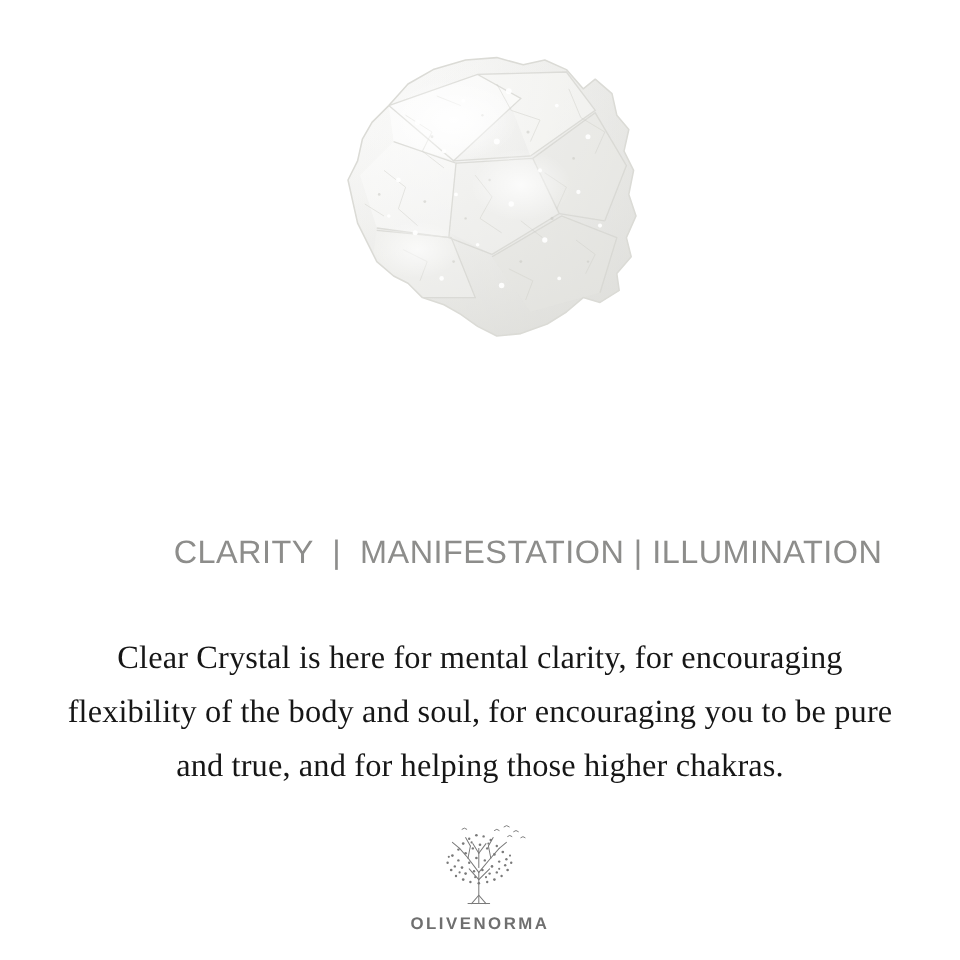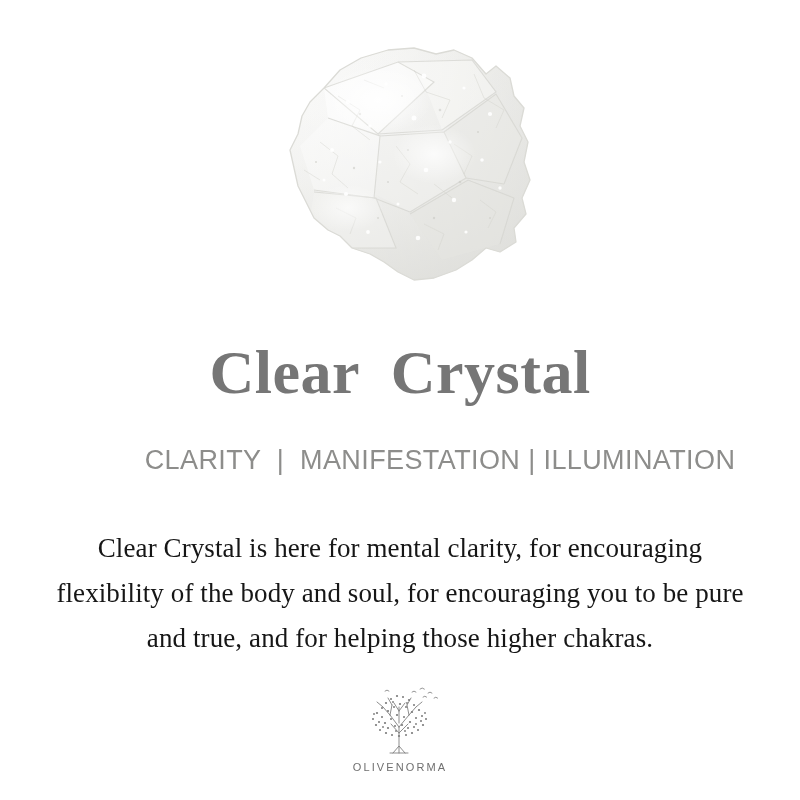--- a/index.html
+++ b/index.html
@@ -97,22 +97,22 @@
     align-items: center;
   }
   .logo-mark {
     display: block;
     width: 96px;
     height: 76px;
   }
   .logo-wordmark {
     margin-top: 2px;
     font-family: "Liberation Sans", sans-serif;
-    font-size: 11px;
-    font-weight: 400;
+    font-size: 14px;
+    font-weight: 700;
     letter-spacing: 2.1px;
     color: #6f6f6f;
   }
 </style>
 </head>
 <body>
 
 <div class="card">
 
   <div class="crystal-area">
@@ -231,21 +231,20 @@
 
       <path d="M96,66 L112,48 L133,36 L160,28 L186,26 L208,32 L226,28 L244,36 L258,52
                L268,44 L282,56 L286,74 L296,86 L292,104 L300,120 L296,140 L302,158
                L294,176 L298,192 L286,206 L288,220 L272,230 L258,226 L244,238
                L228,248 L206,256 L186,258 L170,250 L156,240 L142,232 L124,226
                L112,214 L100,208 L86,196 L78,180 L70,164 L66,146 L62,128
                L70,112 L74,94 L82,80 Z" fill="none" stroke="#dbdbd6" stroke-width="1.3" stroke-linejoin="round"></path>
     </svg>
   </div>
 
-  <div class="title">Clear  Crystal</div>
 
   <div class="subtitle">CLARITY  |  MANIFESTATION | ILLUMINATION</div>
 
   <div class="body-copy">Clear Crystal is here for mental clarity, for encouraging flexibility of the body and soul, for encouraging you to be pure and true, and for helping those higher chakras.</div>
 
   <div class="logo">
     <svg class="logo-mark" viewBox="0 0 96 76">
       <g stroke="#7a7a7a" stroke-width="0.85" fill="none" stroke-linecap="round">
 
         <path d="M47,70 L47,44"></path>

